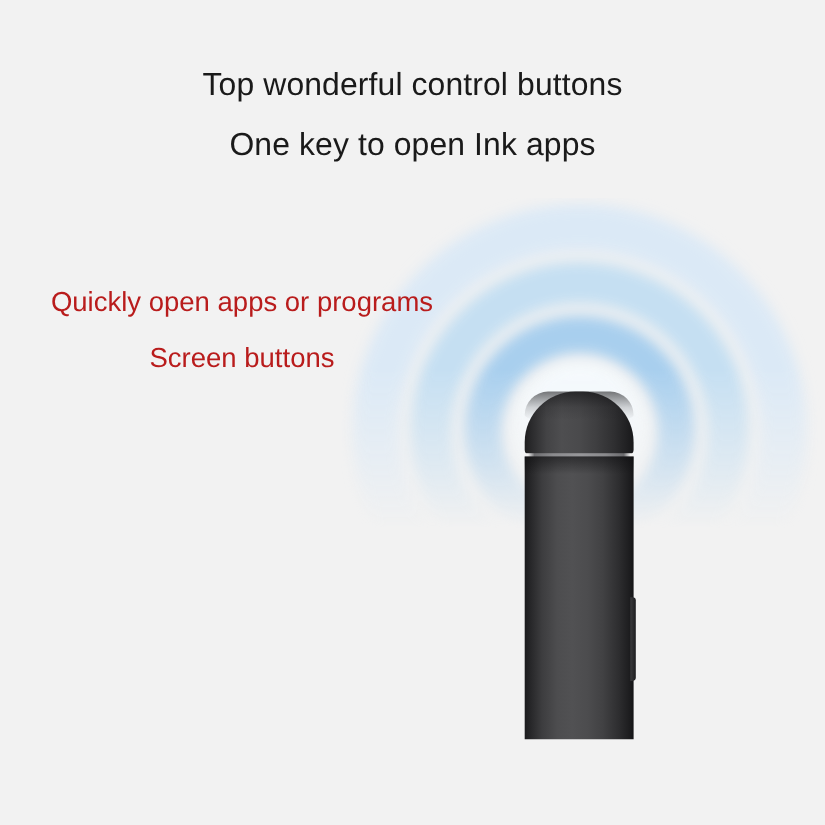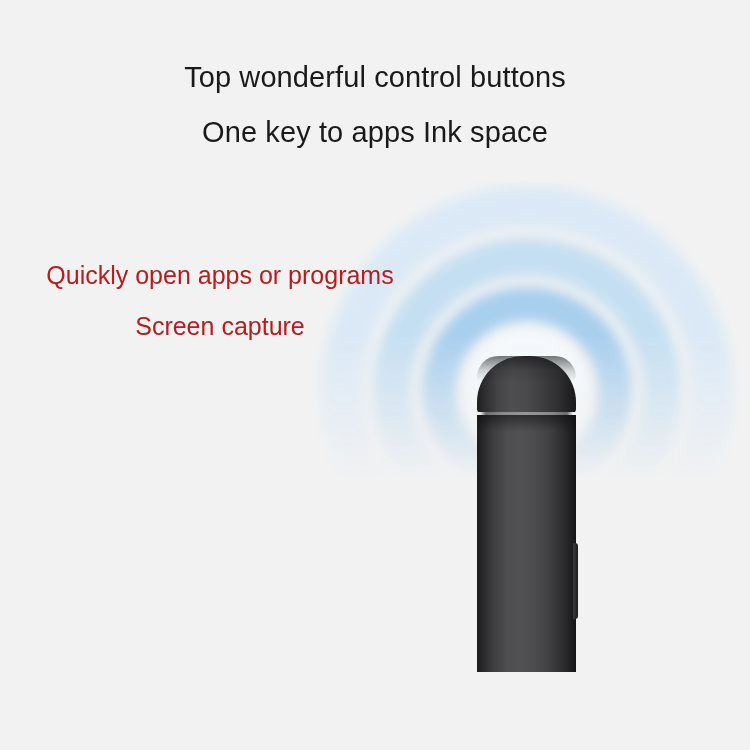--- a/index.html
+++ b/index.html
@@ -203,21 +203,21 @@
   <div id="stylus">
     <div class="pen-cap"></div>
     <div class="pen-seam"></div>
     <div class="pen-body">
       <div class="side-button"></div>
     </div>
   </div>
 
   <div id="headline">
     <div class="headline-line">Top wonderful control buttons</div>
-    <div class="headline-line">One key to apps Ink space</div>
+    <div class="headline-line">One key to open Ink apps</div>
   </div>
 
   <div id="feature-list">
     <div class="feature-line">Quickly open apps or programs</div>
-    <div class="feature-line">Screen capture</div>
+    <div class="feature-line">Screen buttons</div>
   </div>
 
 </div>
 
 </body></html>

